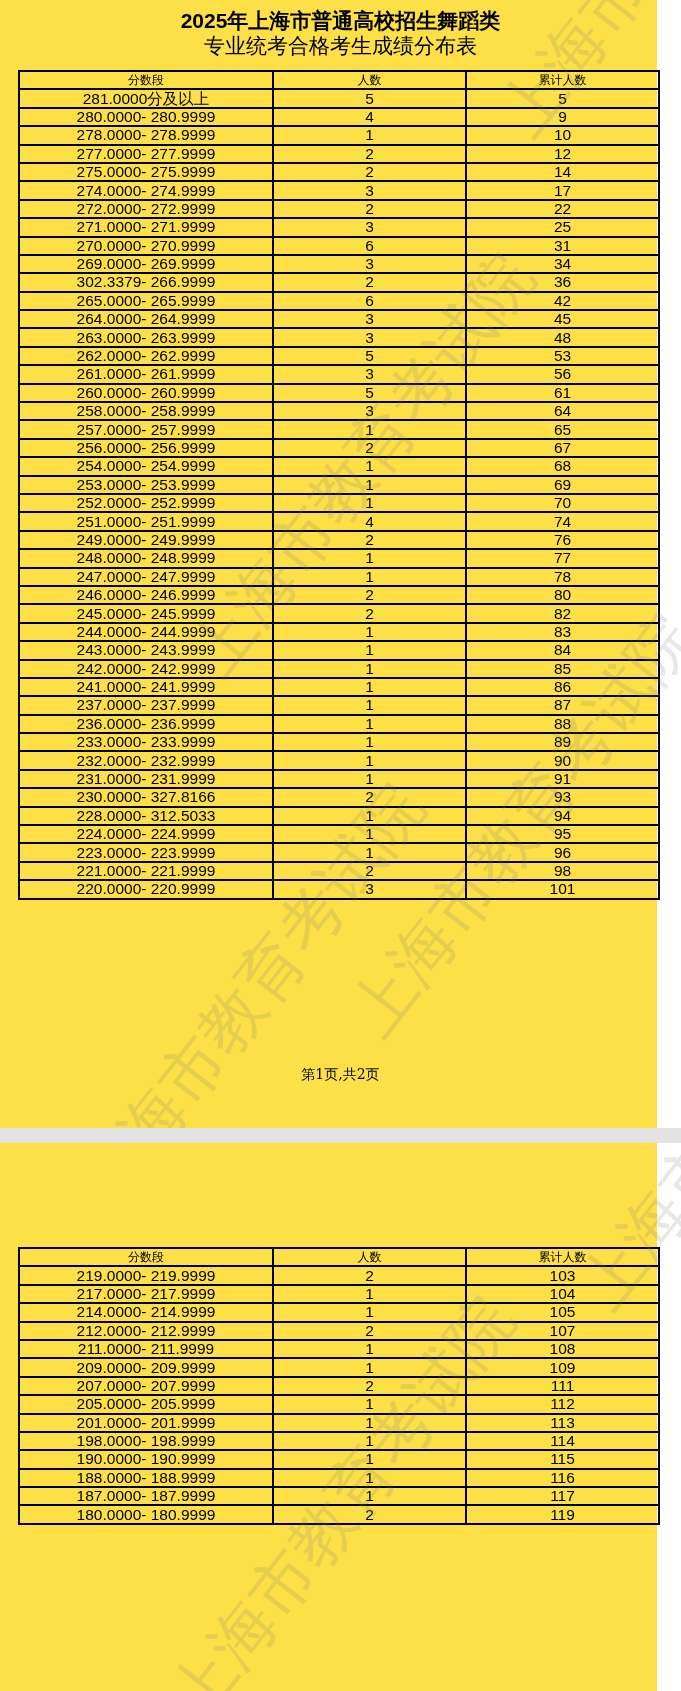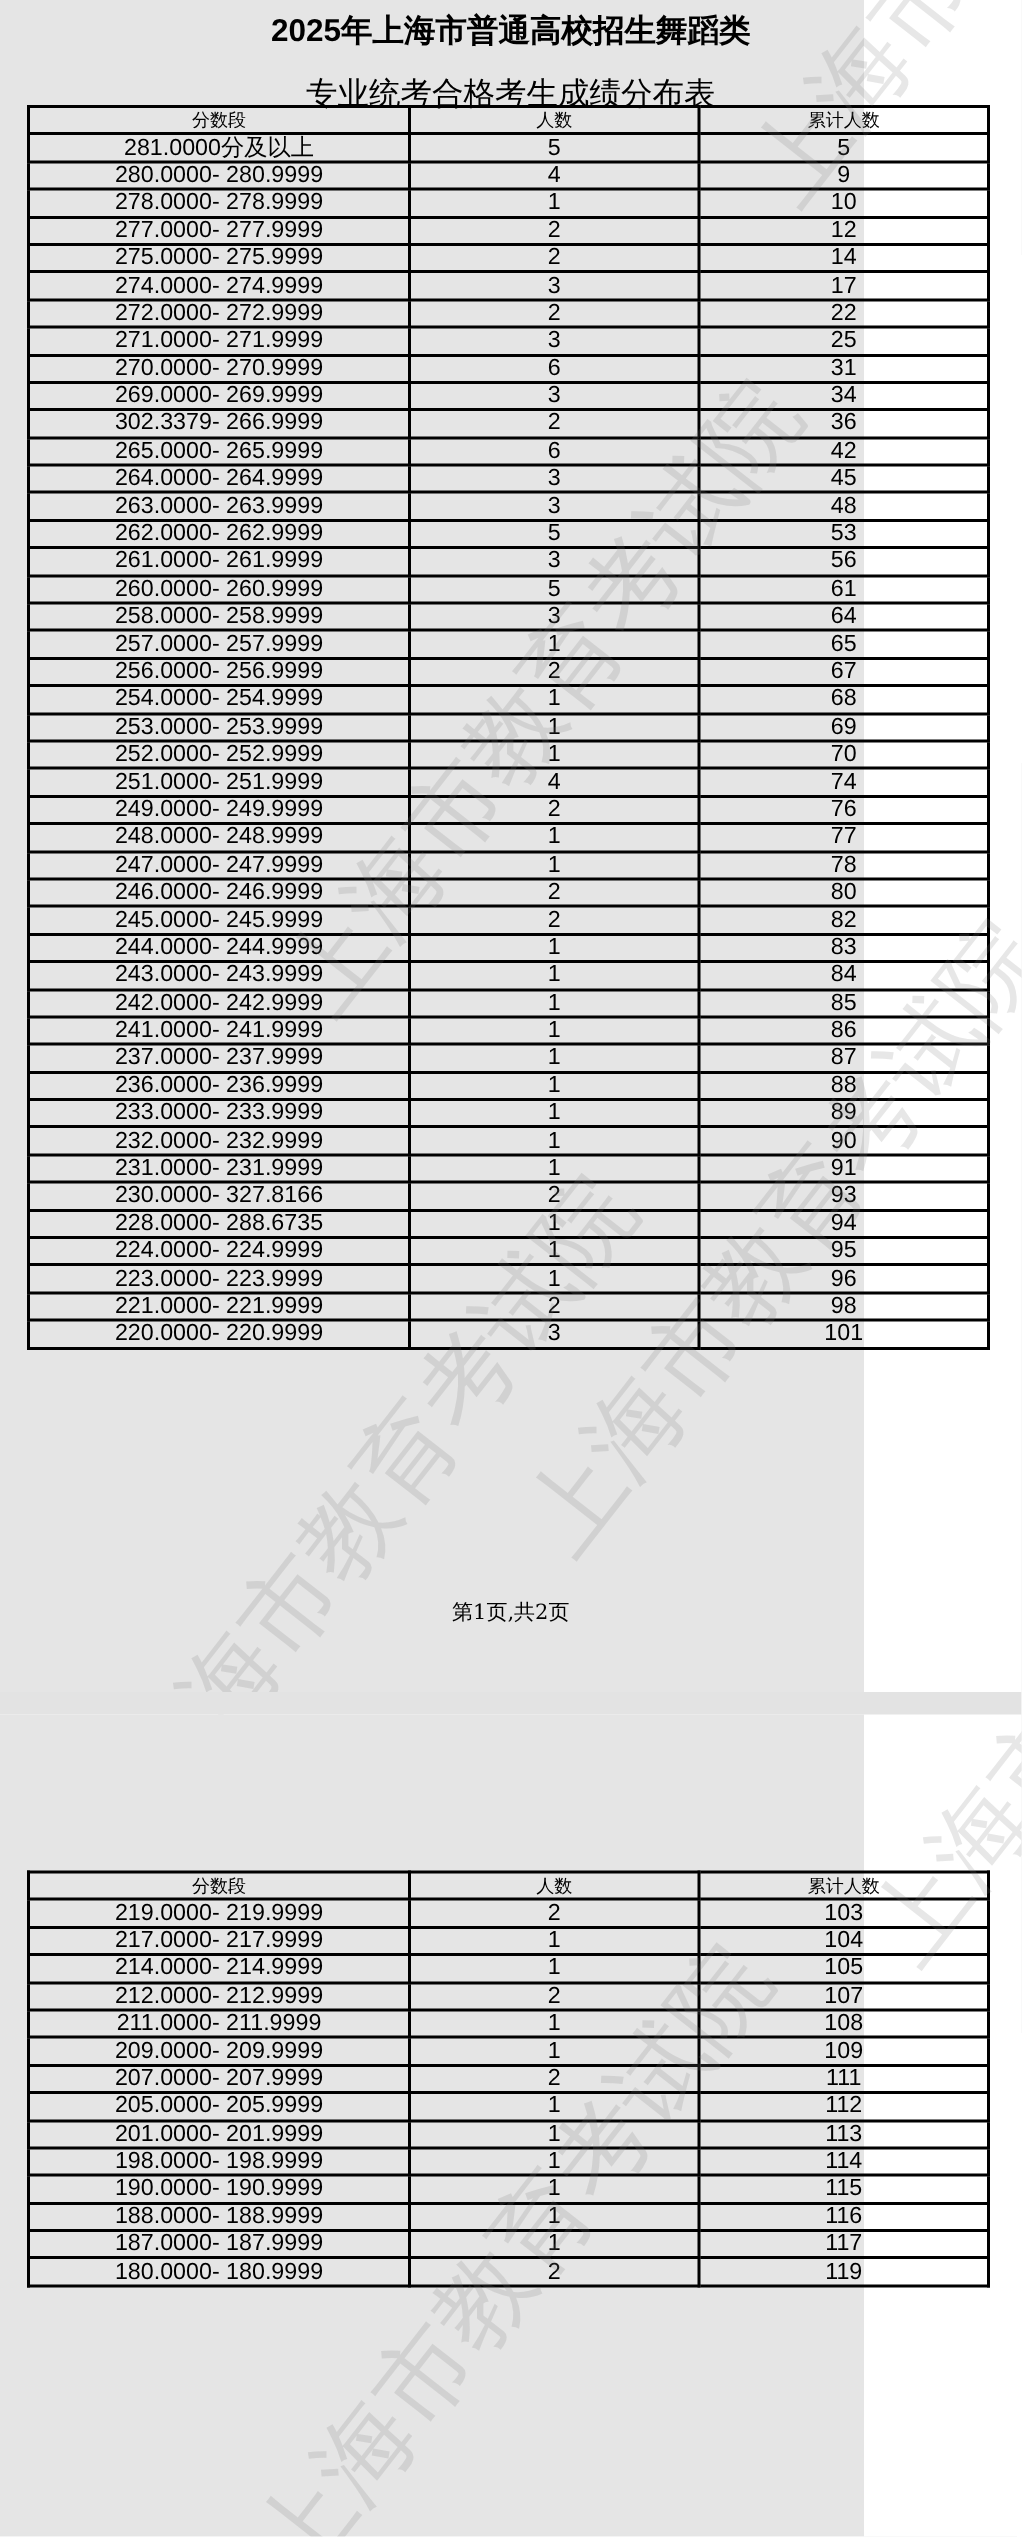--- a/index.html
+++ b/index.html
@@ -1,23 +1,23 @@
 <!DOCTYPE html>
 <html><head>
 <meta charset="utf-8">
 <style>
   html, body { margin: 0; padding: 0; background: #fff; }
   body { width: 681px; height: 1691px; position: relative; overflow: hidden; font-family: "Liberation Sans", "DejaVu Sans", sans-serif; color: #000; }
-  .page { position: absolute; left: 0; width: 576px; background: #e5e5e5; }
+  .page { position: absolute; left: 0; width: 657px; background: #fde047; }
   .page1 { top: 0; height: 1128px; }
   .gap { position: absolute; left: 0; top: 1128px; width: 681px; height: 15px; background: #e3e3e3; }
   .page2 { top: 1143px; height: 548px; }
   .title { position: absolute; left: 0; width: 681px; text-align: center; font-size: 21px; line-height: 26px; }
   .title1 { top: 8px; font-weight: bold; font-family: "Liberation Sans", "DejaVu Sans", sans-serif; }
-  .title2 { top: 49px; font-family: "DejaVu Serif", "Liberation Serif", serif; }
+  .title2 { top: 33px; font-family: "DejaVu Serif", "Liberation Serif", serif; }
   table { position: absolute; left: 18px; width: 640px; border-collapse: collapse; table-layout: fixed; }
   td, th { border: 2px solid #000; padding: 0; height: 16.4px; line-height: 16px; font-size: 15.5px; text-align: center; font-weight: normal; white-space: nowrap; overflow: hidden; }
   th { font-size: 12px; font-family: "DejaVu Serif", "Liberation Serif", serif; }
   col.c1 { width: 254px; } col.c2 { width: 193px; } col.c3 { width: 193px; }
   .t1 { top: 70px; }
   .t2 { top: 104px; }
   .footer { position: absolute; left: 0; width: 681px; top: 1034px; text-align: center; font-size: 14px; font-family: "DejaVu Serif", "Liberation Serif", serif; margin-top: 32px; }
   .wm { position: absolute; color: rgba(120,120,120,0.18); font-family: "DejaVu Serif", serif; font-size: 64px; transform: rotate(-52deg); transform-origin: left top; white-space: nowrap; pointer-events: none; }
 </style>
 </head>
@@ -230,21 +230,21 @@
           <td>231.0000- 231.9999</td>
           <td>1</td>
           <td>91</td>
         </tr>
         <tr>
           <td>230.0000- 327.8166</td>
           <td>2</td>
           <td>93</td>
         </tr>
         <tr>
-          <td>228.0000- 288.6735</td>
+          <td>228.0000- 312.5033</td>
           <td>1</td>
           <td>94</td>
         </tr>
         <tr>
           <td>224.0000- 224.9999</td>
           <td>1</td>
           <td>95</td>
         </tr>
         <tr>
           <td>223.0000- 223.9999</td>

